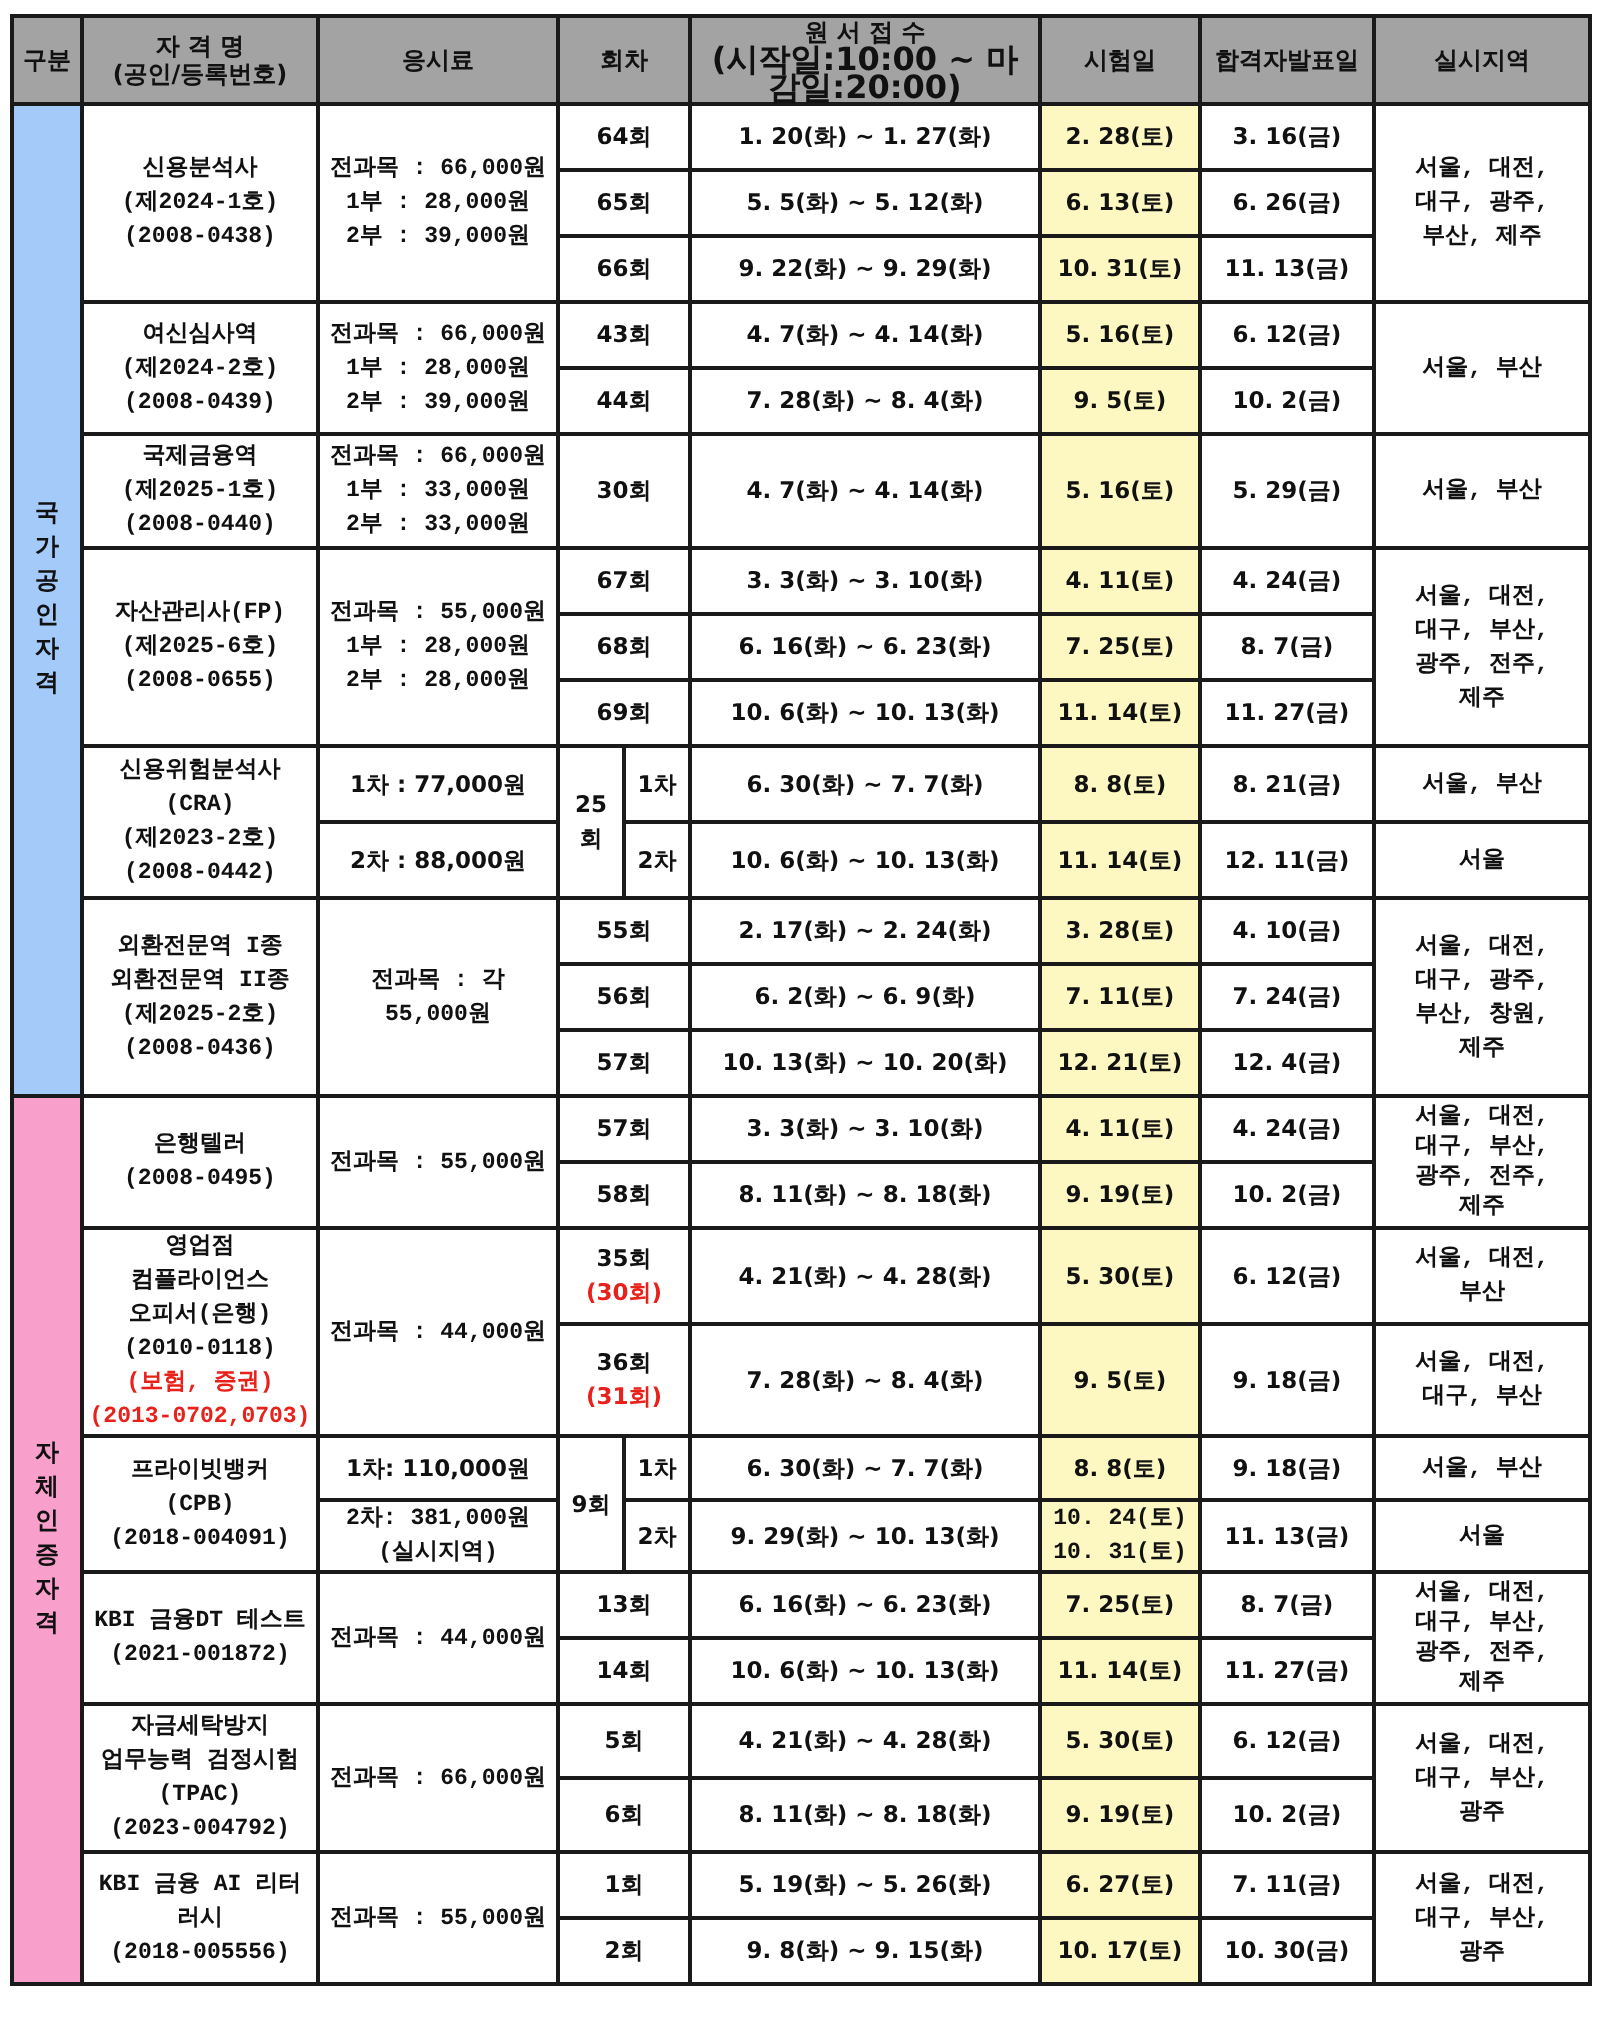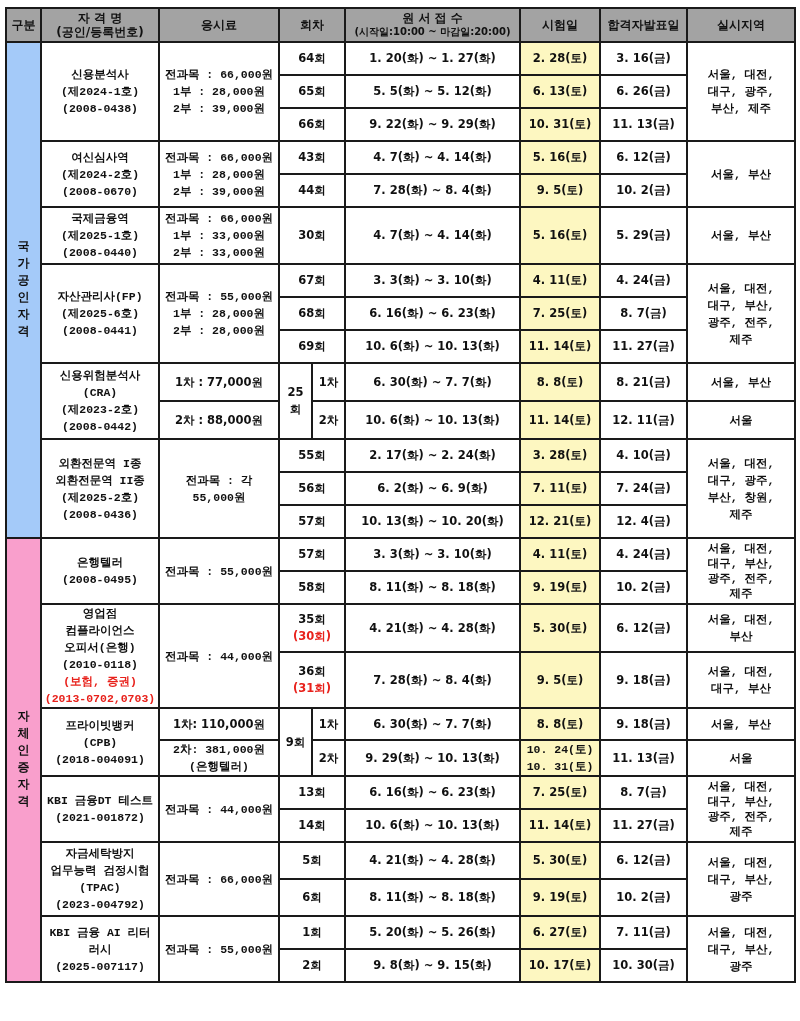--- a/index.html
+++ b/index.html
@@ -3,21 +3,21 @@
 <meta charset="utf-8">
 <style>
   html, body { margin: 0; padding: 0; background: #ffffff; }
   body { width: 800px; height: 1021px; position: relative; overflow: hidden;
          font-family: "DejaVu Sans", "Liberation Sans", sans-serif; color: #111; }
   table.sched { position: absolute; left: 5px; top: 7px; width: 789px; border-collapse: collapse;
                 table-layout: fixed; font-size: 11.5px; font-weight: bold; }
   table.sched td, table.sched th { border: 2px solid #1a1a1a; text-align: center; vertical-align: middle;
                 padding: 0 2px; line-height: 17px; }
   table.sched thead th { background: #a3a3a3; height: 32px; font-size: 12px; line-height: 14px; }
-  .sub { font-size: 10px; font-weight: bold; }
+  .sub { font-size: 16px; font-weight: bold; }
   .cat-nat { background: #a4caf9; }
   .cat-self { background: #f99fcc; }
   .cat { writing-mode: horizontal-tb; font-size: 12px; line-height: 17px; }
   .examday { background: #fdf7c1; margin-top: 44px; }
   .red { color: #e8211b; }
   td.h33 { height: 31px; margin-top: 20px; }
   .pre { white-space: pre-line; font-family: Liberation Mono, monospace; }
 </style>
 </head>
 <body>
@@ -84,21 +84,21 @@
     <tr>
       <td colspan="2" class="h33">66회</td>
       <td>9. 22(화) ~ 9. 29(화)</td>
       <td class="examday">10. 31(토)</td>
       <td>11. 13(금)</td>
     </tr>
 
     <tr>
       <td rowspan="2" class="pre">여신심사역
 (제2024-2호)
-(2008-0670)</td>
+(2008-0439)</td>
       <td rowspan="2" class="pre">전과목 : 66,000원
 1부 : 28,000원
 2부 : 39,000원</td>
       <td colspan="2" class="h33">43회</td>
       <td>4. 7(화) ~ 4. 14(화)</td>
       <td class="examday">5. 16(토)</td>
       <td>6. 12(금)</td>
       <td rowspan="2" class="pre">서울, 부산</td>
     </tr>
     <tr>
@@ -118,21 +118,21 @@
       <td colspan="2" style="height:55px">30회</td>
       <td>4. 7(화) ~ 4. 14(화)</td>
       <td class="examday">5. 16(토)</td>
       <td>5. 29(금)</td>
       <td class="pre">서울, 부산</td>
     </tr>
 
     <tr>
       <td rowspan="3" class="pre">자산관리사(FP)
 (제2025-6호)
-(2008-0441)</td>
+(2008-0655)</td>
       <td rowspan="3" class="pre">전과목 : 55,000원
 1부 : 28,000원
 2부 : 28,000원</td>
       <td colspan="2" class="h33">67회</td>
       <td>3. 3(화) ~ 3. 10(화)</td>
       <td class="examday">4. 11(토)</td>
       <td>4. 24(금)</td>
       <td rowspan="3" class="pre">서울, 대전,
 대구, 부산,
 광주, 전주,
@@ -268,21 +268,21 @@
       <td style="height:30px">1차: 110,000원</td>
       <td rowspan="2">9회</td>
       <td>1차</td>
       <td>6. 30(화) ~ 7. 7(화)</td>
       <td class="examday">8. 8(토)</td>
       <td>9. 18(금)</td>
       <td class="pre">서울, 부산</td>
     </tr>
     <tr>
       <td class="pre" style="height:34px">2차: 381,000원
-(은행텔러)</td>
+(실시지역)</td>
       <td>2차</td>
       <td>9. 29(화) ~ 10. 13(화)</td>
       <td class="examday pre">10. 24(토)
 10. 31(토)</td>
       <td>11. 13(금)</td>
       <td class="pre">서울</td>
     </tr>
 
     <tr>
       <td rowspan="2" class="pre">KBI 금융DT 테스트
@@ -320,24 +320,24 @@
     </tr>
     <tr>
       <td colspan="2" style="height:35px">6회</td>
       <td>8. 11(화) ~ 8. 18(화)</td>
       <td class="examday">9. 19(토)</td>
       <td>10. 2(금)</td>
     </tr>
 
     <tr>
       <td rowspan="2" class="pre">KBI 금융 AI 리터러시
-(2025-007117)</td>
+(2018-005556)</td>
       <td rowspan="2" class="pre">전과목 : 55,000원</td>
       <td colspan="2" class="h33">1회</td>
-      <td>5. 20(화) ~ 5. 26(화)</td>
+      <td>5. 19(화) ~ 5. 26(화)</td>
       <td class="examday">6. 27(토)</td>
       <td>7. 11(금)</td>
       <td rowspan="2" class="pre">서울, 대전,
 대구, 부산,
 광주</td>
     </tr>
     <tr>
       <td colspan="2" class="h33">2회</td>
       <td>9. 8(화) ~ 9. 15(화)</td>
       <td class="examday">10. 17(토)</td>

